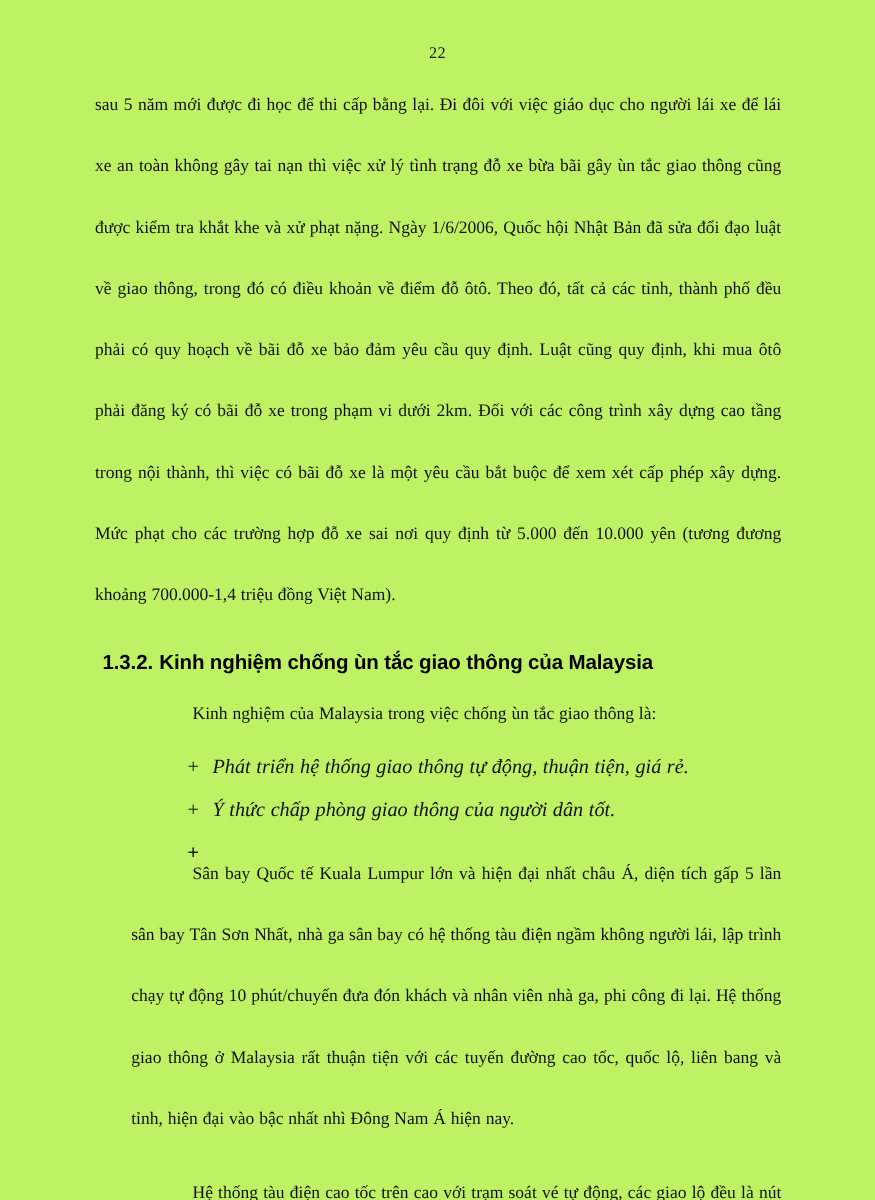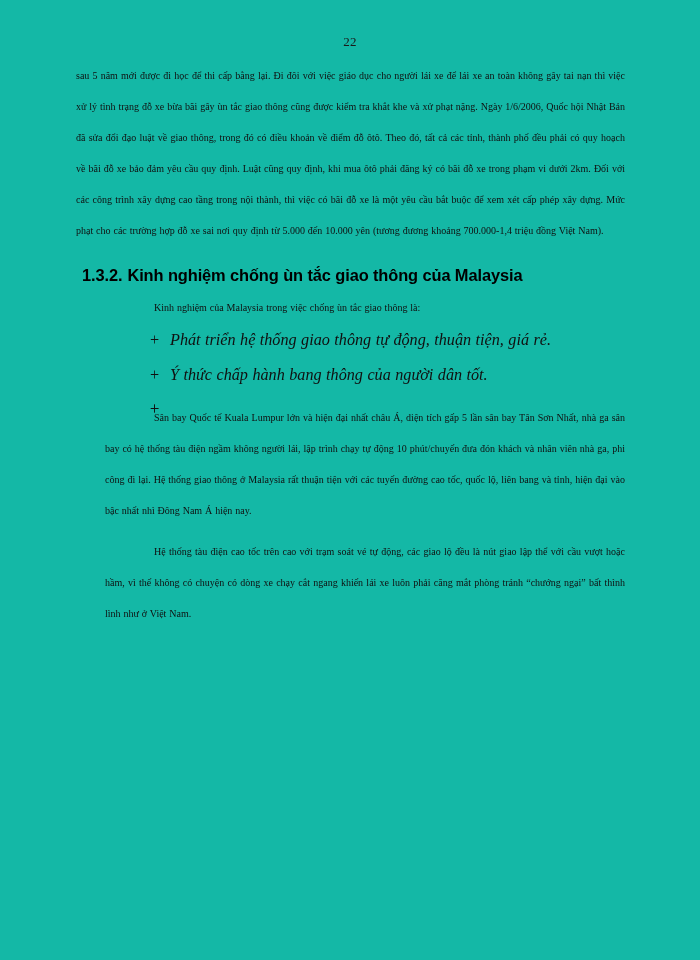--- a/index.html
+++ b/index.html
@@ -6,21 +6,21 @@
   html, body {
     margin: 0;
     padding: 0;
     background: #ffffff;
   }
 
   .page {
     position: relative;
     width: 700px;
     height: 960px;
-    background: #14b8a6;
+    background: #bef264;
     overflow: hidden;
     box-sizing: border-box;
     font-family: "Liberation Serif", "DejaVu Serif", serif;
     color: #101010;
   }
 
   
   .page-number {
     position: absolute;
     top: 34px;
@@ -36,22 +36,22 @@
   
   .content {
     position: absolute;
     left: 76px;
     top: 60px;
     width: 549px;
   }
 
   p.body {
     margin: 0;
-    font-size: 10px;
-    line-height: 31px;
+    font-size: 14px;
+    line-height: 49px;
     text-align: justify;
     text-justify: inter-word;
     color: #101010;
     word-spacing: 0.4px;
   }
 
   p.body.indent {
     text-indent: 49px;
     margin-left: 29px;
   }
@@ -132,21 +132,21 @@
 
     <p class="body indent">Kinh nghiệm của Malaysia trong việc chống ùn tắc giao thông là:</p>
 
     <ul class="plus-list">
       <li>
         <span class="plus-marker">+</span>
         <span class="item-text">Phát triển hệ thống giao thông tự động, thuận tiện, giá rẻ.</span>
       </li>
       <li>
         <span class="plus-marker">+</span>
-        <span class="item-text">Ý thức chấp hành bang thông của người dân tốt.</span>
+        <span class="item-text">Ý thức chấp phòng giao thông của người dân tốt.</span>
       </li>
       <li>
         <span class="plus-marker">+</span>
       </li>
       <li>
         <span class="plus-marker">+</span>
       </li>
     </ul>
 
     <div class="gap-para"></div>

